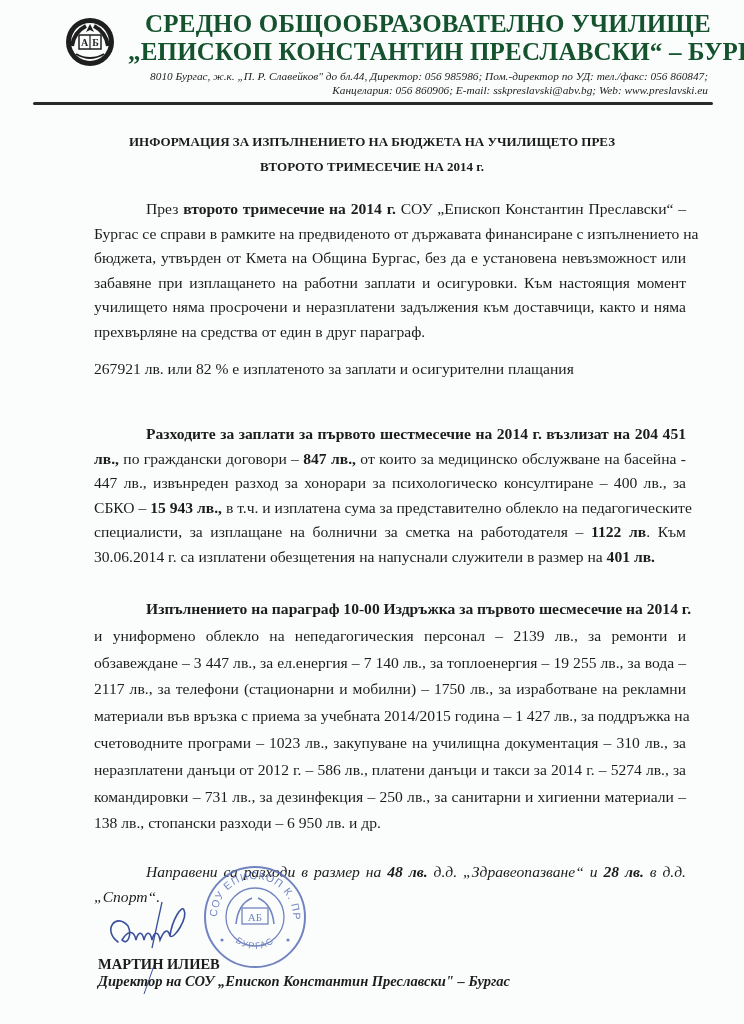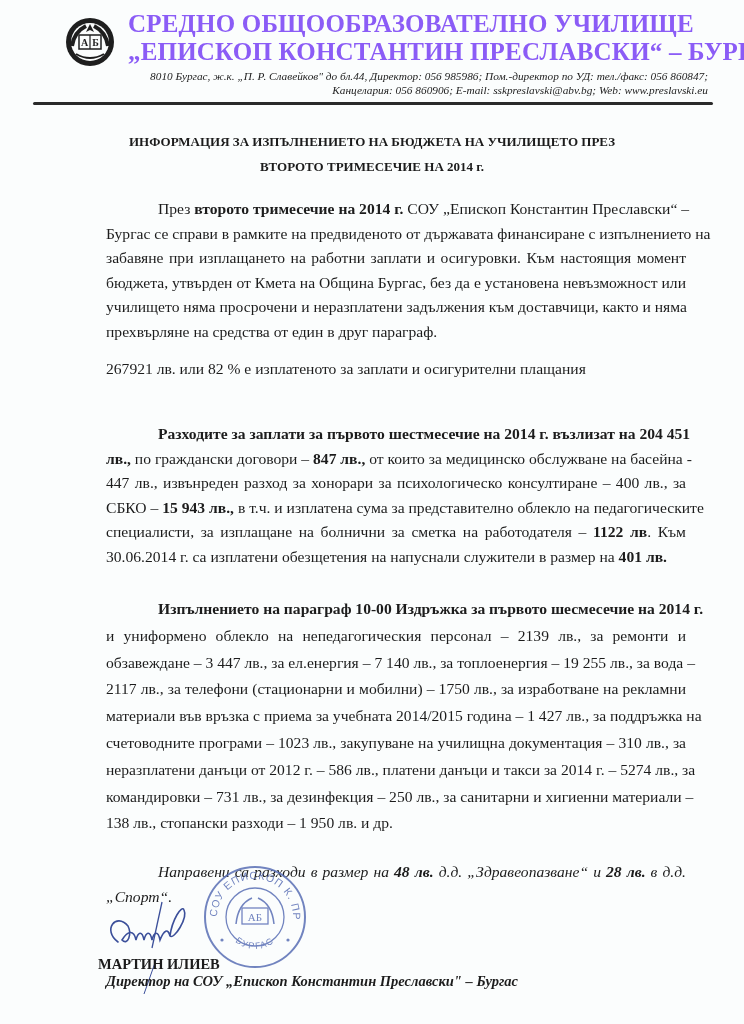--- a/index.html
+++ b/index.html
@@ -4,22 +4,22 @@
 <style>
   html, body { margin: 0; padding: 0; }
   body {
     width: 744px; height: 1024px; background: #fbfdfd; position: relative; overflow: hidden;
     font-family: "Liberation Serif", serif; color: #1c1c1c;
   }
   .abs { position: absolute; }
   
   .logo { left: 64px; top: 16px; width: 52px; height: 52px; }
   .school-title {
-    left: 128px; width: 600px; font-weight: bold;
-    font-size: 25px; letter-spacing: 0.2px; white-space: nowrap; color: #8b5cf6;
+    left: 128px; width: 600px; text-align: center; font-weight: bold;
+    font-size: 25px; letter-spacing: 0.2px; white-space: nowrap; color: #14532d;
   }
   .school-title.l1 { top: 10px; }
   .school-title.l2 { top: 38px; }
   .contacts {
     right: 36px; font-style: italic; font-size: 11.3px; white-space: nowrap; text-align: right; color: #222;
   }
   .contacts.l1 { top: 70px; }
   .contacts.l2 { top: 84px; font-family: Liberation Serif, serif; }
   .header-rule { left: 33px; top: 102px; width: 680px; height: 3px; background: #2a2a2a; border-radius: 2px; }
 
@@ -30,34 +30,34 @@
   .doc-title.l1 { top: 134px; }
   .doc-title.l2 { top: 159px; }
 
   
   .para {
     left: 94px; width: 592px; font-size: 15.6px; line-height: 24.5px; text-align: justify;
     text-align-last: auto;
   }
   .para .indent { display: inline-block; width: 52px; }
   .para b { font-weight: bold; }
-  .line { display: block; white-space: nowrap; text-align: justify; text-align-last: justify; margin-left: 12px; }
+  .line { display: block; white-space: nowrap; text-align: justify; text-align-last: justify; }
   .line.last { text-align-last: left; }
 
   .p1 { top: 197px; }
   .p2 { top: 357px; }
   .p3 { top: 422px; }
   .p4 { top: 596px; }
   .p5 { top: 860px; font-style: italic; }
 
   
   .signature { left: 98px; top: 890px; width: 110px; height: 80px; }
   .stamp { left: 200px; top: 862px; width: 110px; height: 110px; opacity: 0.85; }
   .signer-name { left: 98px; top: 956px; font-weight: bold; font-size: 14.5px; }
-  .signer-role { left: 106px; top: 973px; font-weight: bold; font-style: italic; font-size: 14.5px; white-space: nowrap; }
+  .signer-role { left: 98px; top: 973px; font-weight: bold; font-style: italic; font-size: 14.5px; white-space: nowrap; }
 </style>
 </head>
 <body>
 
 <div class="abs logo">
   <svg width="52" height="52" viewBox="0 0 52 52">
     <circle cx="26" cy="26" r="24" fill="#1e1e1e"></circle>
     <circle cx="26" cy="26" r="19" fill="#fbfdfd"></circle>
     <path d="M8 30 Q10 16 22 10" stroke="#1e1e1e" stroke-width="4" fill="none"></path>
     <path d="M44 30 Q42 16 30 10" stroke="#1e1e1e" stroke-width="4" fill="none"></path>
@@ -74,22 +74,22 @@
 <div class="abs contacts l1">8010 Бургас,  ж.к. „П. Р. Славейков" до бл.44,   Директор: 056 985986;   Пом.-директор по УД: тел./факс: 056 860847;</div>
 <div class="abs contacts l2">Канцелария: 056 860906;   E-mail: sskpreslavski@abv.bg;   Web: www.preslavski.eu</div>
 <div class="abs header-rule"></div>
 
 <div class="abs doc-title l1">ИНФОРМАЦИЯ ЗА ИЗПЪЛНЕНИЕТО НА БЮДЖЕТА НА УЧИЛИЩЕТО ПРЕЗ</div>
 <div class="abs doc-title l2">ВТОРОТО ТРИМЕСЕЧИЕ НА 2014 г.</div>
 
 <div class="abs para p1">
   <span class="line"><span class="indent"></span><span>През </span><b>второто тримесечие на 2014 г.</b><span> СОУ „Епископ Константин Преславски“ –</span></span>
   <span class="line">Бургас се справи в рамките на предвиденото от държавата финансиране с изпълнението на</span>
+  <span class="line">бюджета, утвърден от Кмета на Община Бургас, без да е установена невъзможност или</span>
   <span class="line">забавяне при изплащането на работни заплати и осигуровки. Към настоящия момент</span>
-  <span class="line">бюджета, утвърден от Кмета на Община Бургас, без да е установена невъзможност или</span>
   <span class="line">училището няма просрочени и неразплатени задължения към доставчици, както и няма</span>
   <span class="line last">прехвърляне на средства от един в друг параграф.</span>
 </div>
 
 <div class="abs para p2">
   <span class="line last">267921 лв. или 82 % е изплатеното за заплати и осигурителни плащания</span>
 </div>
 
 <div class="abs para p3">
   <span class="line"><span class="indent"></span><b>Разходите за заплати за първото шестмесечие на 2014 г. възлизат на 204 451</b></span>
@@ -102,21 +102,21 @@
 
 <div class="abs para p4" style="line-height:26.8px;">
   <span class="line"><span class="indent"></span><b>Изпълнението на параграф 10-00 Издръжка за първото шесмесечие на 2014 г.</b></span>
   <span class="line">и униформено облекло на непедагогическия персонал – 2139 лв., за ремонти и</span>
   <span class="line">обзавеждане – 3 447 лв., за ел.енергия – 7 140 лв., за топлоенергия – 19 255 лв., за вода –</span>
   <span class="line">2117 лв., за телефони (стационарни и мобилни) – 1750 лв., за изработване на рекламни</span>
   <span class="line">материали във връзка с приема за учебната 2014/2015 година – 1 427 лв., за поддръжка на</span>
   <span class="line">счетоводните програми – 1023 лв., закупуване на училищна документация – 310 лв., за</span>
   <span class="line">неразплатени данъци от 2012 г. – 586 лв., платени данъци и такси за 2014 г. – 5274 лв.,  за</span>
   <span class="line">командировки – 731 лв., за дезинфекция – 250 лв., за санитарни и хигиенни материали –</span>
-  <span class="line last">138 лв., стопански разходи – 1 950 лв. и др.</span>
+  <span class="line last">138 лв., стопански разходи – 6 950 лв. и др.</span>
 </div>
 
 <div class="abs para p5">
   <span class="line"><span class="indent"></span><span>Направени са разходи в размер на </span><b>48 лв.</b><span> д.д. „Здравеопазване“ и </span><b>28 лв.</b><span> в д.д.</span></span>
   <span class="line last">„Спорт“.</span>
 </div>
 
 <div class="abs stamp">
   <svg width="110" height="110" viewBox="0 0 110 110">
     <defs>

